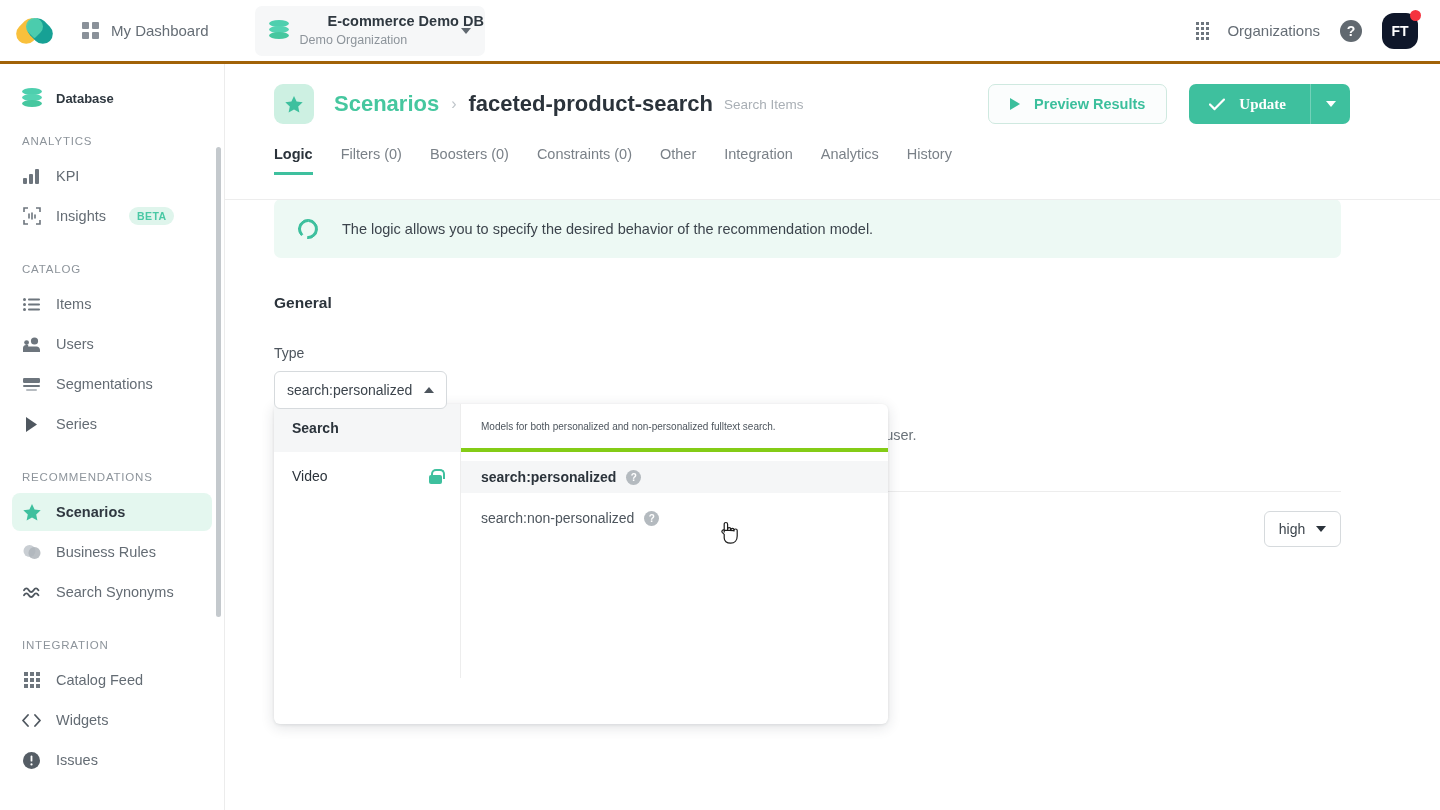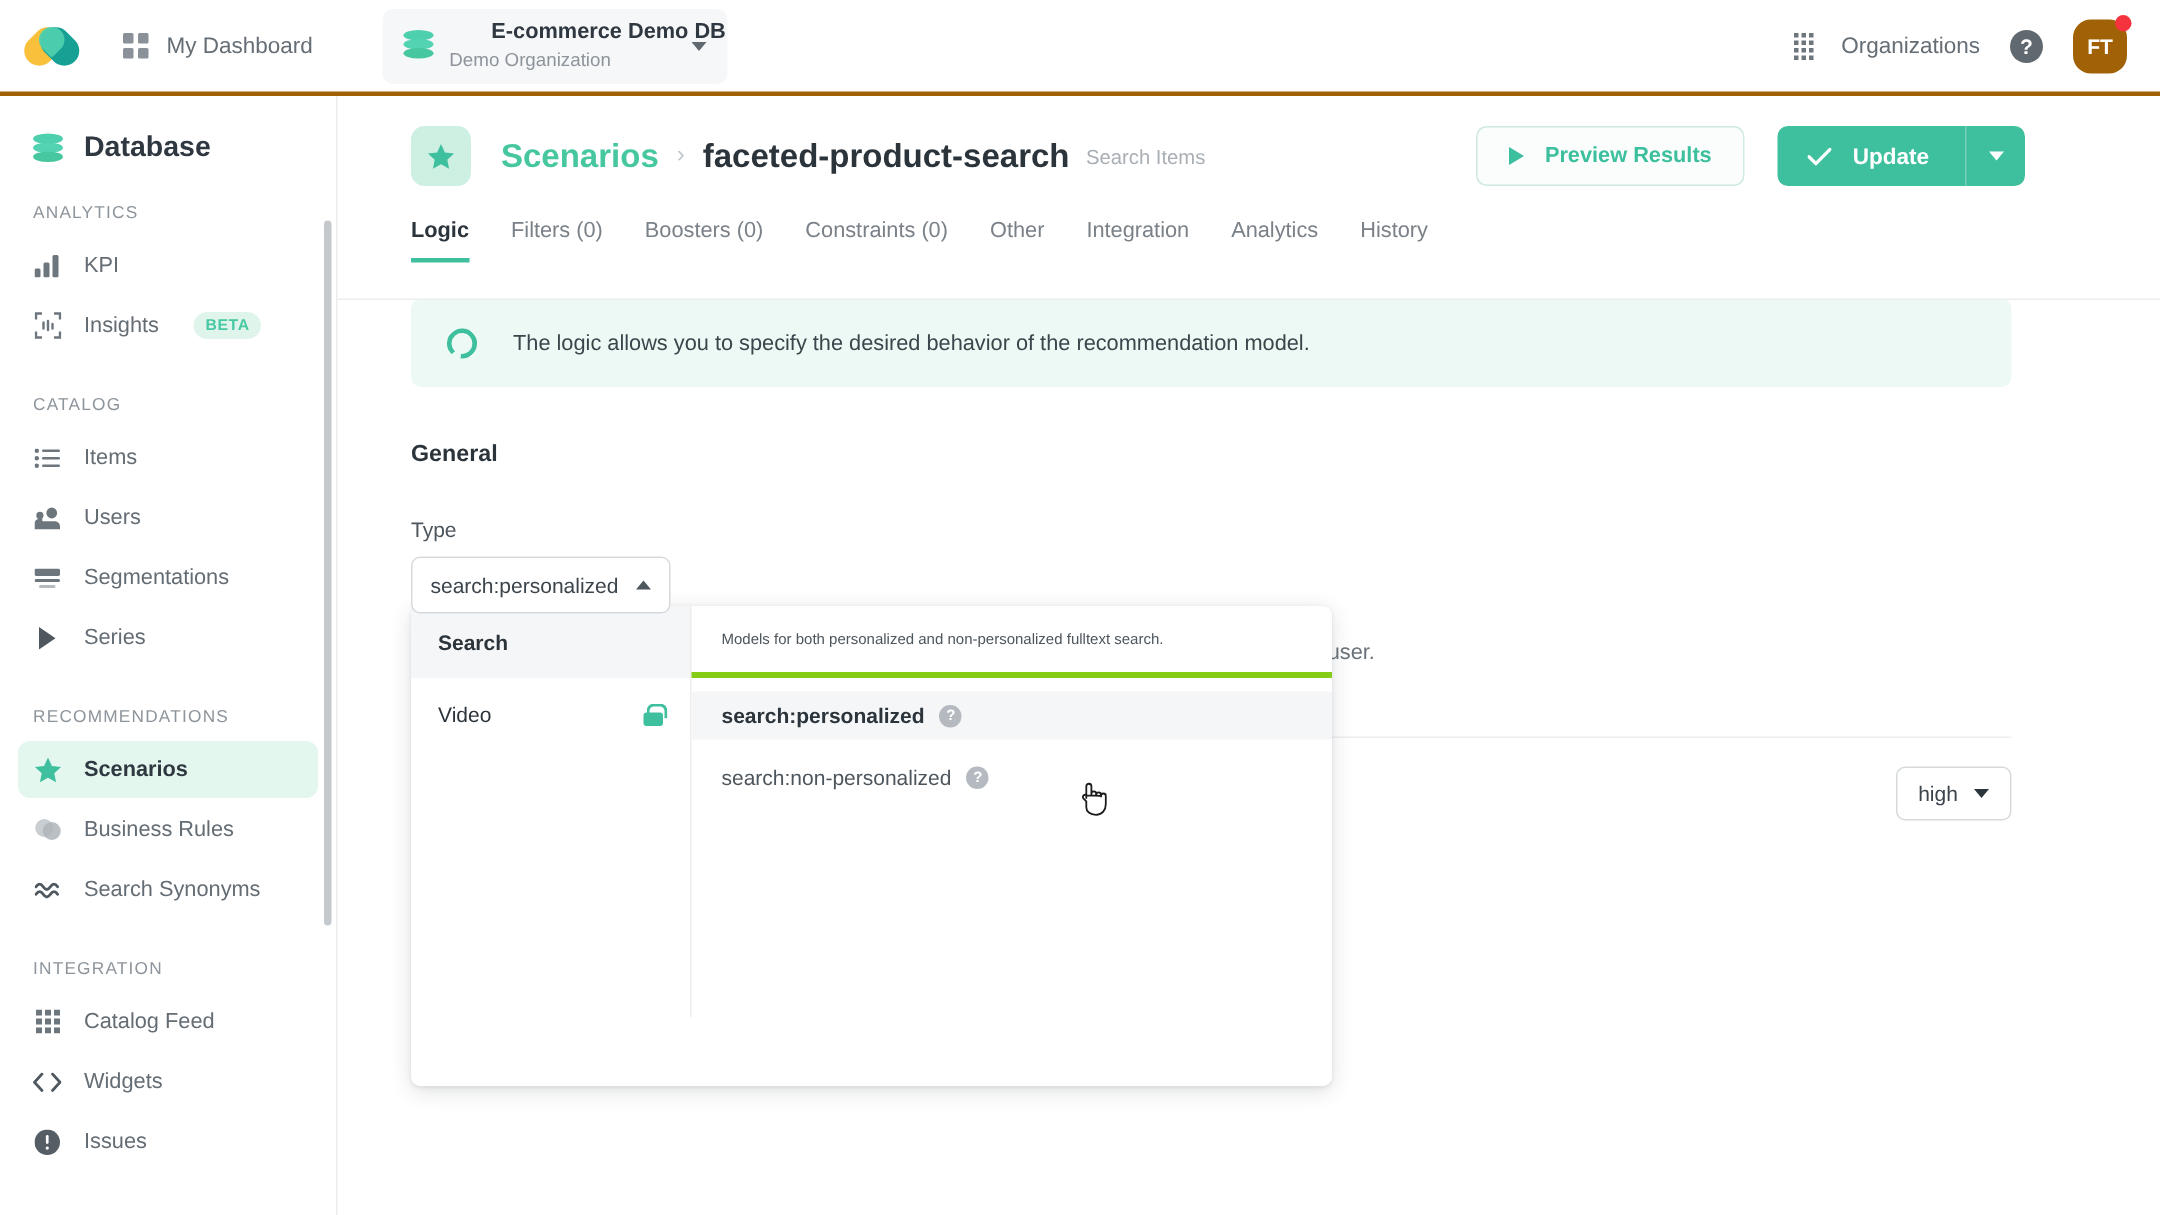--- a/index.html
+++ b/index.html
@@ -61,37 +61,37 @@
   .bldg-grid { display:grid; grid-template-columns: repeat(3, 3px); grid-template-rows: repeat(4,3px);
     gap:2px; width:17px; }
   .bldg-grid span { background:#6d757d; display:block; }
   .orgs-label { font-size: 15px; color: #656d75; }
   .help-circle {
     width: 22px; height: 22px; border-radius: 50%; background: #616970;
     color: #fff; font-size: 14px; font-weight: bold; line-height: 22px; text-align: center; cursor: pointer;
   }
   .avatar-wrap { position: relative; cursor: pointer; }
   .avatar {
-    width: 36px; height: 36px; border-radius: 12px; background: #a16207;
+    width: 36px; height: 36px; border-radius: 12px; background: #0f172a;
     color: #fff; font-size: 14px; font-weight: bold;
     display: flex; align-items: center; justify-content: center;
   }
   .avatar-dot {
     position: absolute; top: -3px; right: -3px; width: 11px; height: 11px;
     border-radius: 50%; background: #f5333f;
   }
 
   
   .sidebar {
     position: absolute; top: 64px; left: 0; width: 225px; height: 746px;
     background: #ffffff; border-right: 1px solid #ececec;
     overflow: hidden; z-index: 20;
   }
   .sb-title { display: flex; align-items: center; gap: 14px; padding: 24px 0 0 22px; }
-  .sb-title .t { font-size: 19px; font-weight: bold; color: #2f3840; }
+  .sb-title .t { font-size: 13px; font-weight: bold; color: #2f3840; }
   .sb-group { font-size: 11.5px; letter-spacing: .07em; color: #8d949b; padding: 26px 0 8px 22px; }
   .sb-item {
     display: flex; align-items: center; gap: 15px;
     height: 38px; margin: 2px 12px; padding-left: 10px;
     border-radius: 8px; cursor: pointer;
   }
   .sb-item .lbl { font-size: 14.5px; color: #646c74; }
   .sb-item.active { background: #e4f7ef; }
   .sb-item.active .lbl { color: #2f3840; font-weight: bold; }
   .sb-ico { width: 19px; height: 19px; flex: 0 0 auto; display: flex; align-items: center; justify-content: center; }
@@ -121,21 +121,21 @@
   .head-actions { margin-left: auto; display: flex; align-items: center; gap: 22px; padding-right: 90px; }
   .btn-preview {
     display: flex; align-items: center; gap: 14px; height: 40px; padding: 0 21px;
     border: 1px solid #cfe9e0; border-radius: 7px; background: #fbfdfd;
     color: #3bbf9c; font-size: 14.5px; font-weight: bold; cursor: pointer;
   }
   .tri-play { width:0;height:0;border-top:6px solid transparent;border-bottom:6px solid transparent;border-left:10px solid #3bbf9c; }
   .btn-update-group { display: flex; align-items: stretch; border-radius: 7px; overflow: hidden; background: #3ec09e; }
   .btn-update {
     display: flex; align-items: center; gap: 14px; height: 40px; padding: 0 24px 0 20px;
-    color: #fff; font-size: 15px; font-weight: bold; cursor: pointer;
+    color: #fff; font-size: 15px; font-weight: bold; cursor: pointer; font-family: Liberation Serif, serif;
   }
   .btn-update-caret {
     width: 40px; display: flex; align-items: center; justify-content: center;
     border-left: 1px solid rgba(255,255,255,.28); cursor: pointer;
   }
   .caret-w { width:0;height:0;border-left:5px solid transparent;border-right:5px solid transparent;border-top:6px solid #fff; }
 
   .tabs { display: flex; align-items: flex-end; gap: 0; padding: 22px 0 0 49px; position: relative; }
   .tab { font-size: 14.5px; color: #7a8188; padding: 0 14px 13px 14px; cursor: pointer; position: relative; }
   .tab:first-child { padding-left: 0; }

